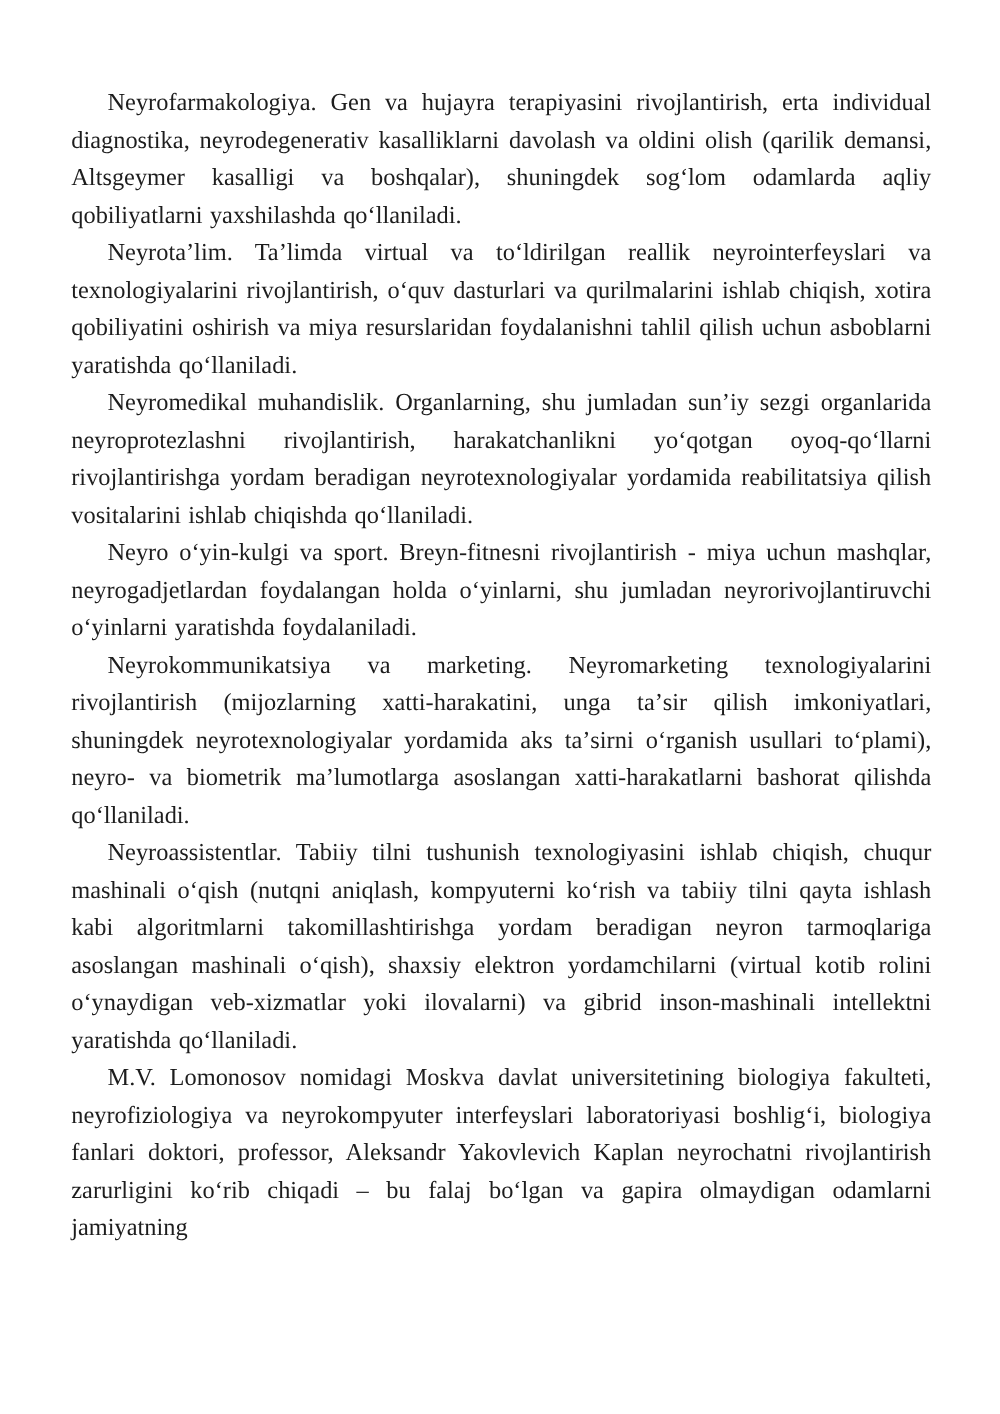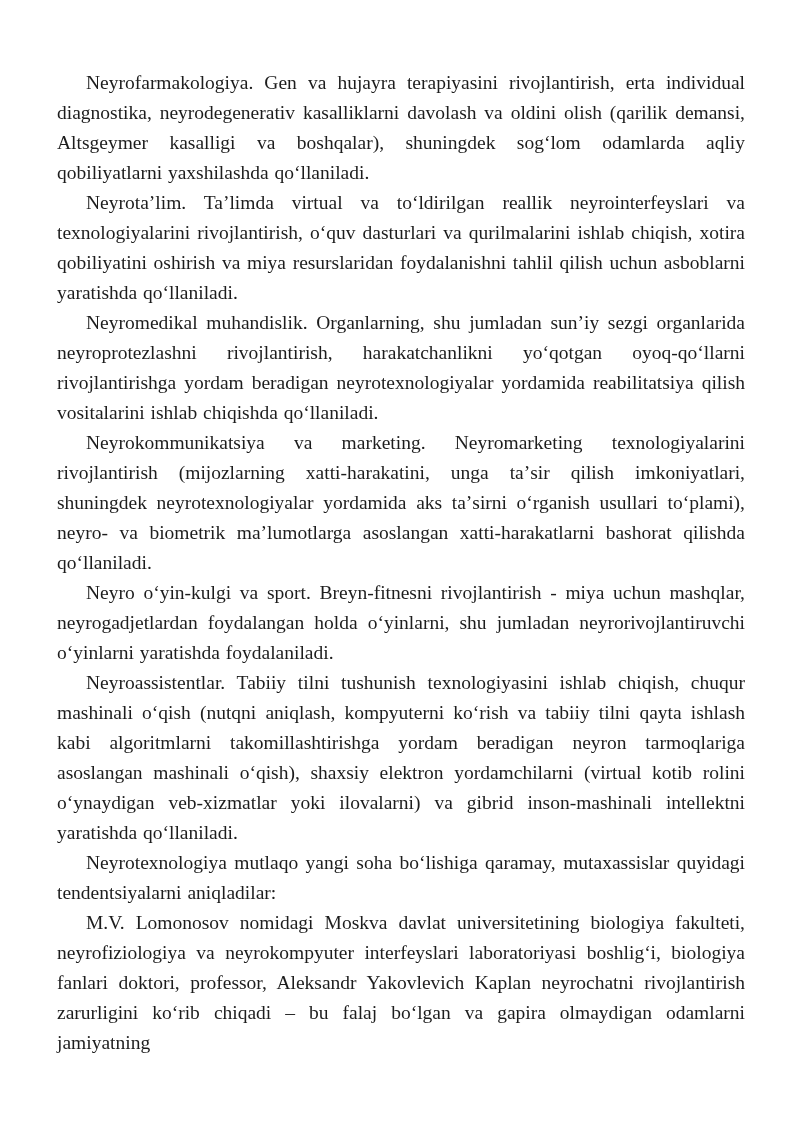--- a/index.html
+++ b/index.html
@@ -30,18 +30,17 @@
     word-spacing: 1px;
   }
 </style>
 </head>
 <body>
 
 <div class="page">
   <p>Neyrofarmakologiya. Gen va hujayra terapiyasini rivojlantirish, erta individual diagnostika, neyrodegenerativ kasalliklarni davolash va oldini olish (qarilik demansi, Altsgeymer kasalligi va boshqalar), shuningdek sogʻlom odamlarda aqliy qobiliyatlarni yaxshilashda qoʻllaniladi.</p>
   <p>Neyrotaʼlim. Taʼlimda virtual va toʻldirilgan reallik neyrointerfeyslari va texnologiyalarini rivojlantirish, oʻquv dasturlari va qurilmalarini ishlab chiqish, xotira qobiliyatini oshirish va miya resurslaridan foydalanishni tahlil qilish uchun asboblarni yaratishda qoʻllaniladi.</p>
   <p>Neyromedikal muhandislik. Organlarning, shu jumladan sun’iy sezgi organlarida neyroprotezlashni rivojlantirish, harakatchanlikni yoʻqotgan oyoq-qoʻllarni rivojlantirishga yordam beradigan neyrotexnologiyalar yordamida reabilitatsiya qilish vositalarini ishlab chiqishda qoʻllaniladi.</p>
+  <p>Neyro oʻyin-kulgi va sport. Breyn-fitnesni rivojlantirish - miya uchun mashqlar, neyrogadjetlardan foydalangan holda oʻyinlarni, shu jumladan neyrorivojlantiruvchi oʻyinlarni yaratishda foydalaniladi.</p>
   <p>Neyrokommunikatsiya va marketing. Neyromarketing texnologiyalarini rivojlantirish (mijozlarning xatti-harakatini, unga taʼsir qilish imkoniyatlari, shuningdek neyrotexnologiyalar yordamida aks taʼsirni oʻrganish usullari toʻplami), neyro- va biometrik maʼlumotlarga asoslangan xatti-harakatlarni bashorat qilishda qoʻllaniladi.</p>
-  <p>Neyro oʻyin-kulgi va sport. Breyn-fitnesni rivojlantirish - miya uchun mashqlar, neyrogadjetlardan foydalangan holda oʻyinlarni, shu jumladan neyrorivojlantiruvchi oʻyinlarni yaratishda foydalaniladi.</p>
   <p>Neyroassistentlar. Tabiiy tilni tushunish texnologiyasini ishlab chiqish, chuqur mashinali oʻqish (nutqni aniqlash, kompyuterni koʻrish va tabiiy tilni qayta ishlash kabi algoritmlarni takomillashtirishga yordam beradigan neyron tarmoqlariga asoslangan mashinali oʻqish), shaxsiy elektron yordamchilarni (virtual kotib rolini oʻynaydigan veb-xizmatlar yoki ilovalarni) va gibrid inson-mashinali intellektni yaratishda qoʻllaniladi.</p>
-  <p>Neyrotexnologiya mutlaqo yangi soha boʻlishiga qaramay, mutaxassislar quyidagi tendentsiyalarni aniqladilar:</p>
   <p>M.V. Lomonosov nomidagi Moskva davlat universitetining biologiya fakulteti, neyrofiziologiya va neyrokompyuter interfeyslari laboratoriyasi boshligʻi, biologiya fanlari doktori, professor, Aleksandr Yakovlevich Kaplan neyrochatni rivojlantirish zarurligini koʻrib chiqadi – bu falaj boʻlgan va gapira olmaydigan odamlarni jamiyatning</p>
 </div>
 
 </body></html>

